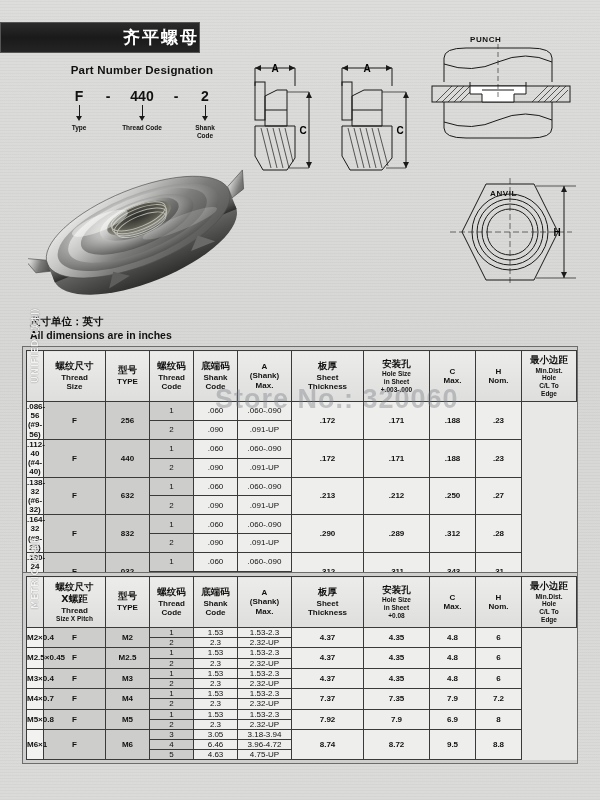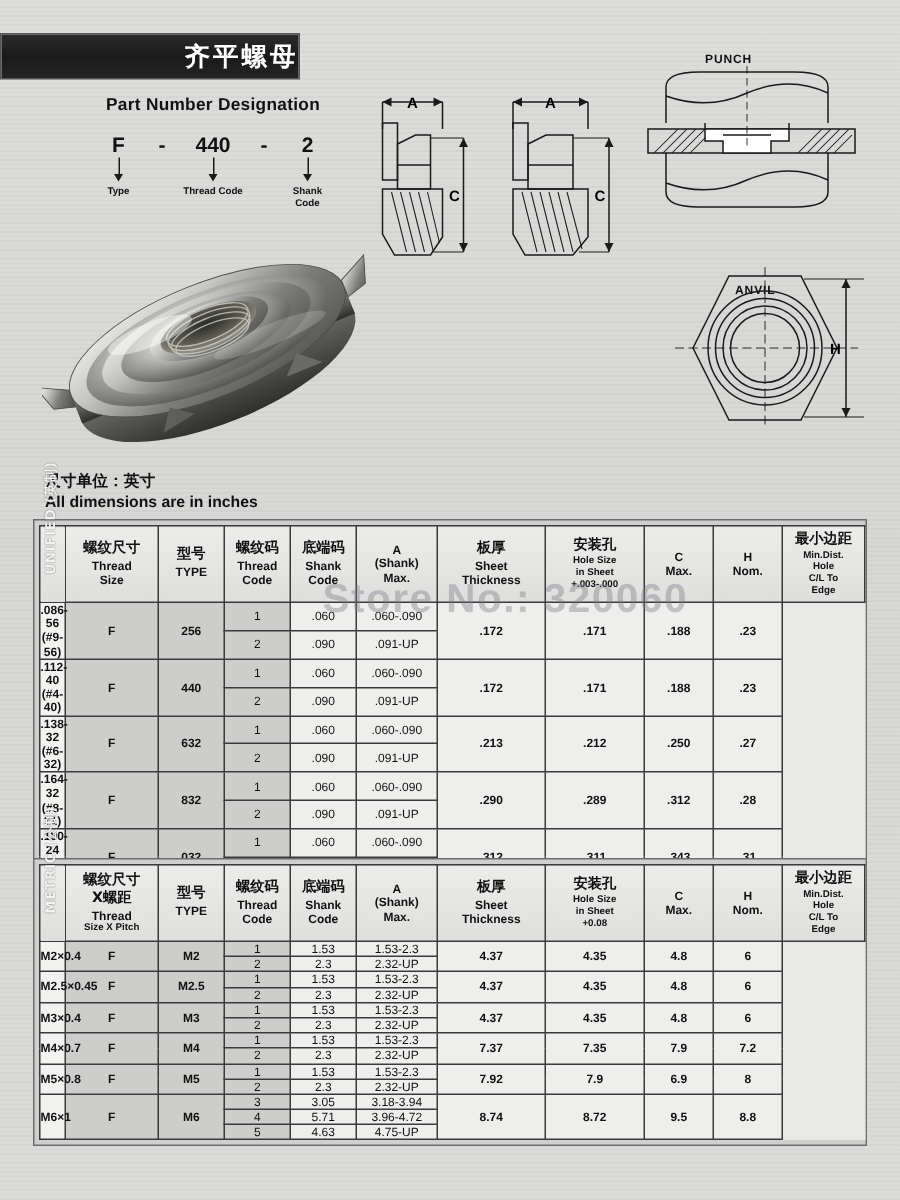--- a/index.html
+++ b/index.html
@@ -823,21 +823,21 @@
             <td class="shank shade">3</td>
             <td class="num light">3.05</td>
             <td class="thick light">3.18-3.94</td>
             <td class="wide light" rowspan="3">8.74</td>
             <td class="wide light" rowspan="3">8.72</td>
             <td class="wide light" rowspan="3">9.5</td>
             <td class="wide light" rowspan="3">8.8</td>
           </tr>
           <tr>
             <td class="shank shade">4</td>
-            <td class="num light">5.71</td>
+            <td class="num light">6.46</td>
             <td class="thick light">3.96-4.72</td>
           </tr>
           <tr>
             <td class="shank shade">5</td>
             <td class="num light">4.63</td>
             <td class="thick light">4.75-UP</td>
           </tr>
         </tbody>
     </table>
   </div>

